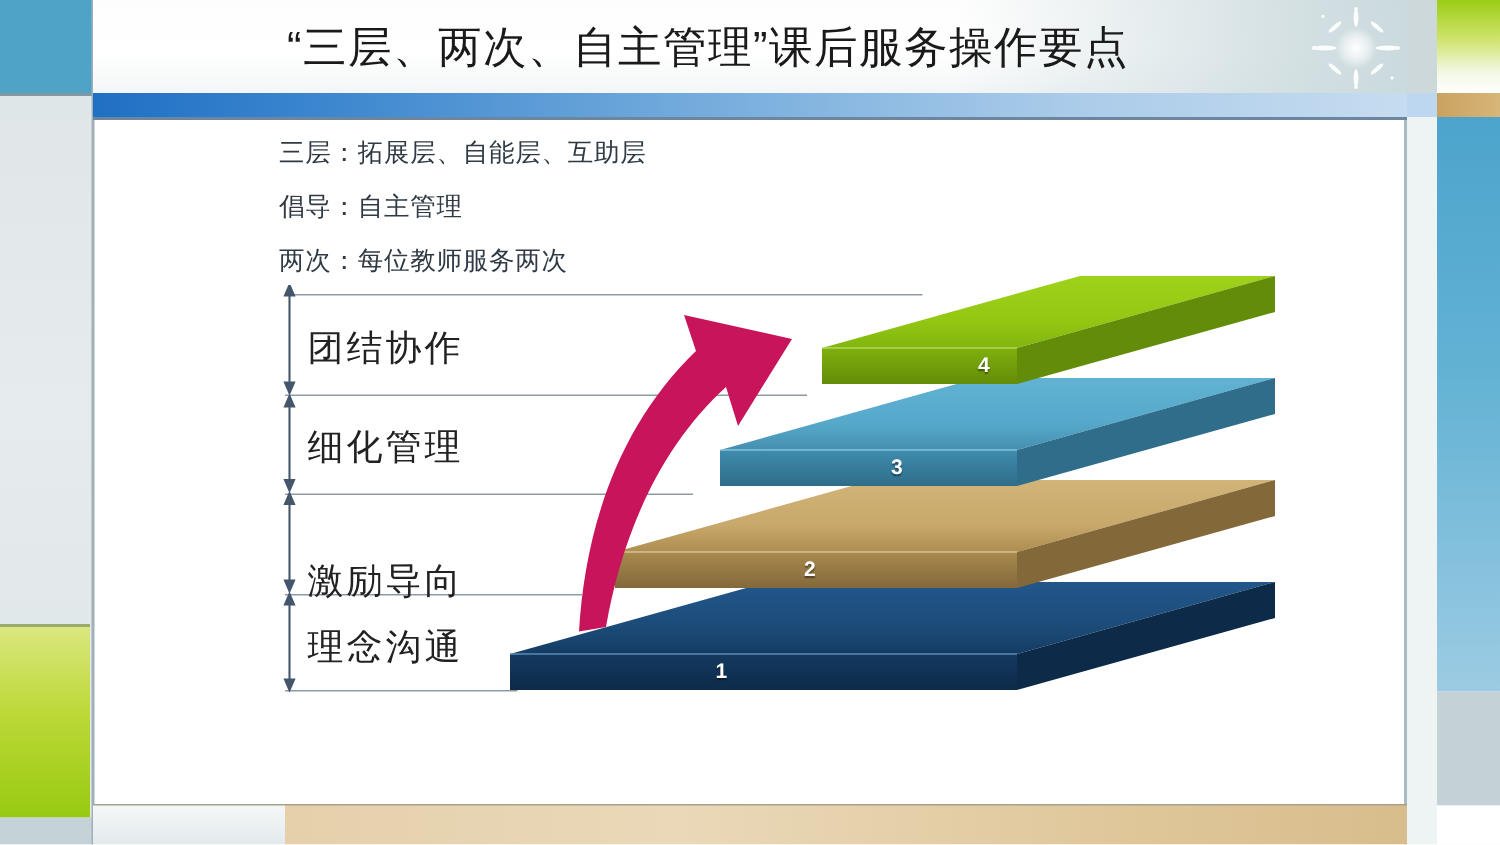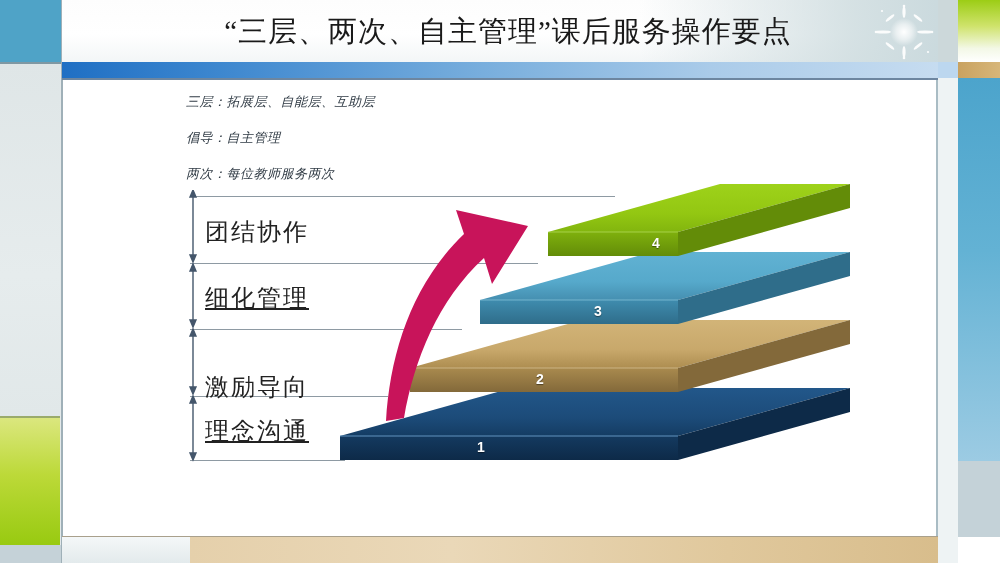--- a/index.html
+++ b/index.html
@@ -59,34 +59,33 @@
       background:linear-gradient(180deg,#f4f7f8 0%,#e3eaec 100%);}
   .bottom-strip-tan2{left:190px;top:537px;width:748px;height:26px;
       background:linear-gradient(90deg,#e5d0ab 0%,#ead8b8 35%,#e0c89c 72%,#d8bd8c 100%);}
   .bottom-line{left:62px;top:536px;width:876px;height:2px;background:#a9a08c;}
 
   
   .title{
     position:absolute;left:62px;top:6px;width:820px;height:52px;
     display:flex;align-items:center;justify-content:center;
     font-size:29px;color:#1a1a1a;letter-spacing:1px;
-    font-family:Liberation Serif, serif;
+    font-family:Liberation Sans, sans-serif;
     white-space:nowrap;
-    padding-left:36px;
   }
 
   
   .pane{position:absolute;left:64px;top:80px;width:872px;height:456px;background:#ffffff;}
 
   
   .bullets{position:absolute;left:186px;top:84px;width:520px;}
   .bullet-line{
-    font-size:13px;color:#2f3a44;line-height:36px;
+    font-size:17px;color:#2f3a44;line-height:36px;
     font-family:"Liberation Serif","DejaVu Serif",serif;
-    white-space:nowrap;letter-spacing:.5px;font-style:italic;
+    white-space:nowrap;letter-spacing:.5px;
   }
 
   
   .diagram{position:absolute;left:0;top:0;width:1000px;height:563px;}
 
   .row-label{
     position:absolute;left:205px;width:160px;height:40px;
     display:flex;align-items:center;
     font-size:24px;color:#222;letter-spacing:2px;
     font-family:"Liberation Serif","DejaVu Serif",serif;
@@ -186,23 +185,23 @@
         <line x1="11" y1="143" x2="11" y2="200"></line>
         <polygon points="11,139 8,146 14,146"></polygon>
           <polygon points="11,204 8,197 14,197"></polygon>
         <line x1="11" y1="210" x2="11" y2="266"></line>
         <polygon points="11,206 8,213 14,213"></polygon>
           <polygon points="11,270 8,263 14,263"></polygon>
       </g>
     </svg>
 
     <div class="row-label" style="top:212px;">团结协作</div>
-    <div class="row-label" style="top:278px;text-decoration:underline;">细化管理</div>
+    <div class="row-label" style="top:278px;">细化管理</div>
     <div class="row-label" style="top:344px;margin-top:23px;">激励导向</div>
-    <div class="row-label" style="top:411px;text-decoration:underline;">理念沟通</div>
+    <div class="row-label" style="top:411px;">理念沟通</div>
 
     <svg style="position:absolute;left:330px;top:178px;width:520px;height:290px;" viewBox="0 0 520 290">
       <defs>
         <linearGradient id="g4top" x1="0" y1="0" x2="0" y2="1">
           <stop offset="0%" stop-color="#9ed21a"></stop>
             <stop offset="62%" stop-color="#93c712"></stop>
             <stop offset="100%" stop-color="#82b50e"></stop>
         </linearGradient>
         <linearGradient id="g4side" x1="0" y1="0" x2="0" y2="1">
           <stop offset="0%" stop-color="#7fb00d"></stop>

